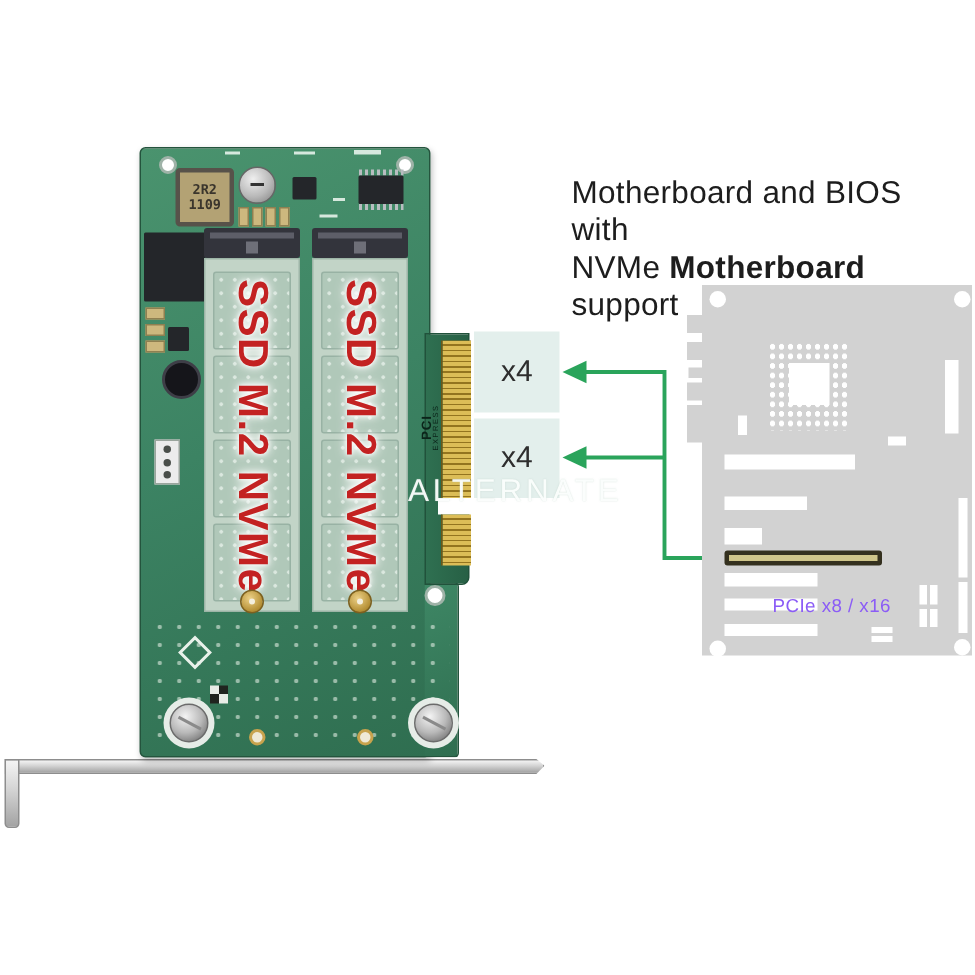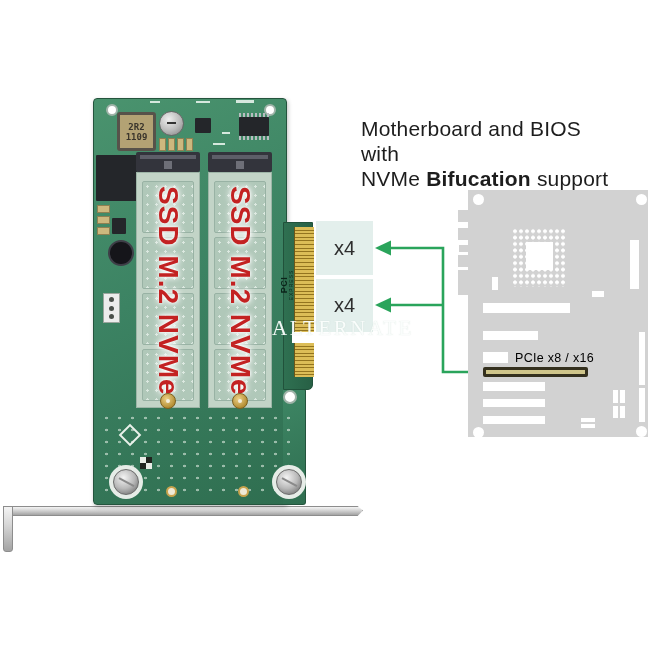--- a/index.html
+++ b/index.html
@@ -66,33 +66,33 @@
            font-size:20px;color:#2e2e2e;}
 
   
   .mb{background:#d2d2d2;}
   .mb-cut{position:absolute;background:#ffffff;}
   .mb-hole{position:absolute;background:#ffffff;border-radius:50%;}
   .cpu{background-image:radial-gradient(#ffffff 1.6px,transparent 2px);background-size:6px 6.4px;}
   .cpu-center{position:absolute;background:#fff;}
   .pcie-slot{background:#34301e;border-radius:2px;}
   .pcie-slot:before{content:"";position:absolute;left:3px;right:3px;top:2.5px;height:4px;background:#cfc58a;}
-  .slot-label{font-size:12.5px;color:#000000;letter-spacing:.3px;}
+  .slot-label{font-size:12.5px;color:#8b5cf6;letter-spacing:.3px;margin-top:46px;}
 
   .watermark{font-size:21px;letter-spacing:2.5px;color:rgba(253,255,254,.93);
-             text-shadow:0 0 1px rgba(170,195,183,.55);font-weight:500;font-family:Liberation Serif, serif;}
+             text-shadow:0 0 1px rgba(170,195,183,.55);font-weight:500;}
 </style>
 </head>
 <body>
 
 <div id="canvas">
 
-  <div class="abs header-text" style="left:361px;top:116px;width:262px;">
+  <div class="abs header-text" style="left:381px;top:116px;width:262px;">
     <div><span>Motherboard and BIOS with</span></div>
-    <div><span>NVMe </span><b>Bifucation</b><span> support</span></div>
+    <div><span>NVMe </span><b>Motherboard</b><span> support</span></div>
   </div>
 
   <div class="abs bracket" style="left:3px;top:506px;width:360px;height:10px;clip-path:polygon(0 0,98.5% 0,100% 45%,98.5% 100%,0 100%);"></div>
   <div class="abs bracket" style="left:3px;top:506px;width:10px;height:46px;border-radius:0 0 3px 3px;"></div>
 
   <div class="abs card-body" style="left:93px;top:98px;width:192px;height:405px;"></div>
   <div class="abs card-ext" style="left:283px;top:388px;width:22px;height:115px;"></div>
   <div class="abs hole" style="left:283px;top:390px;width:14px;height:14px;"></div>
 
   <div class="abs tongue" style="left:283px;top:222px;width:30px;height:168px;"></div>

